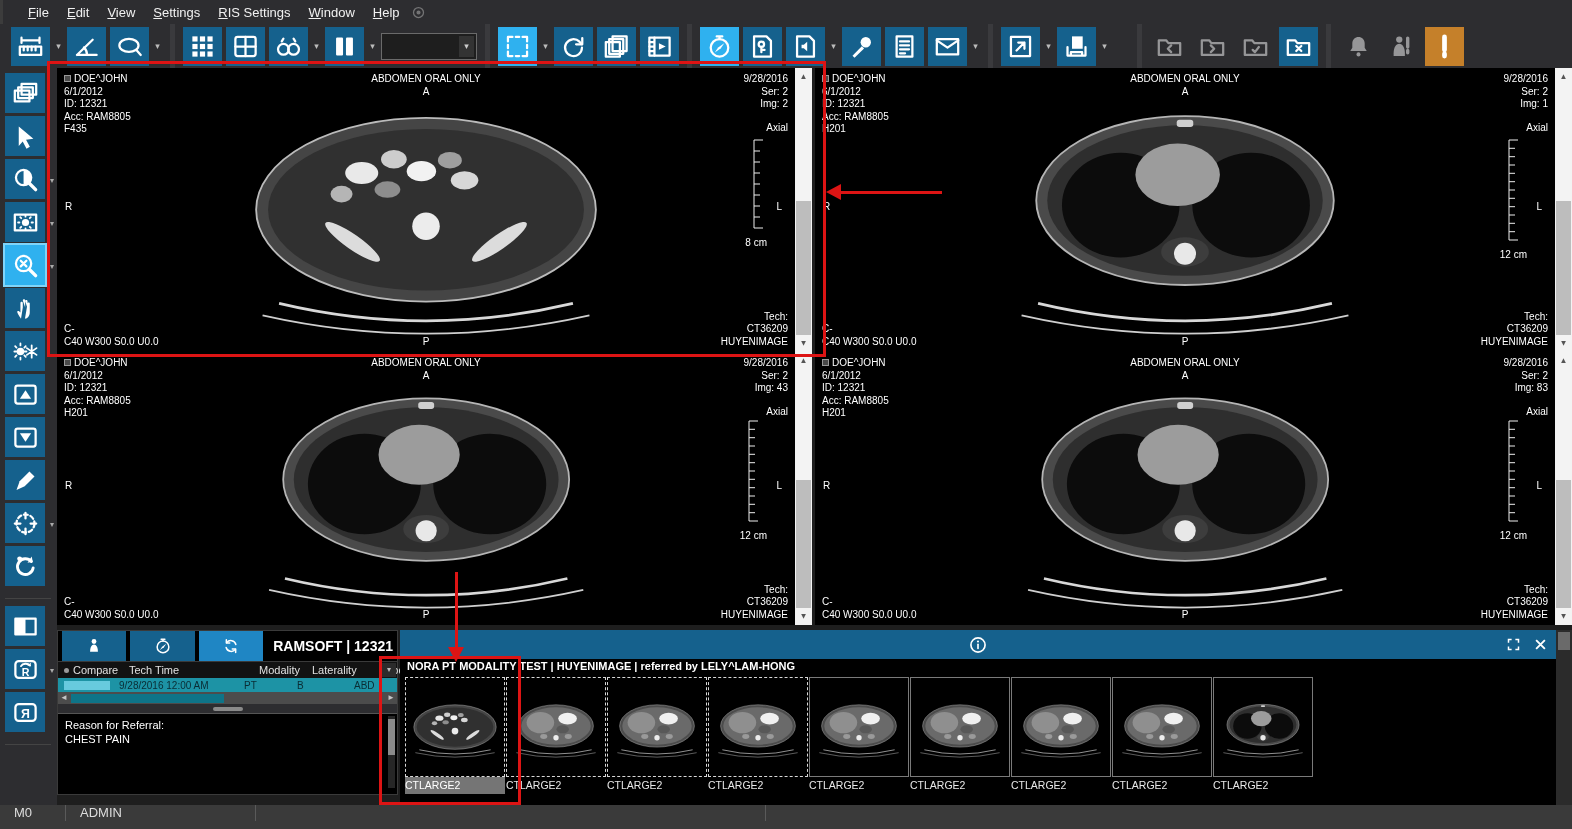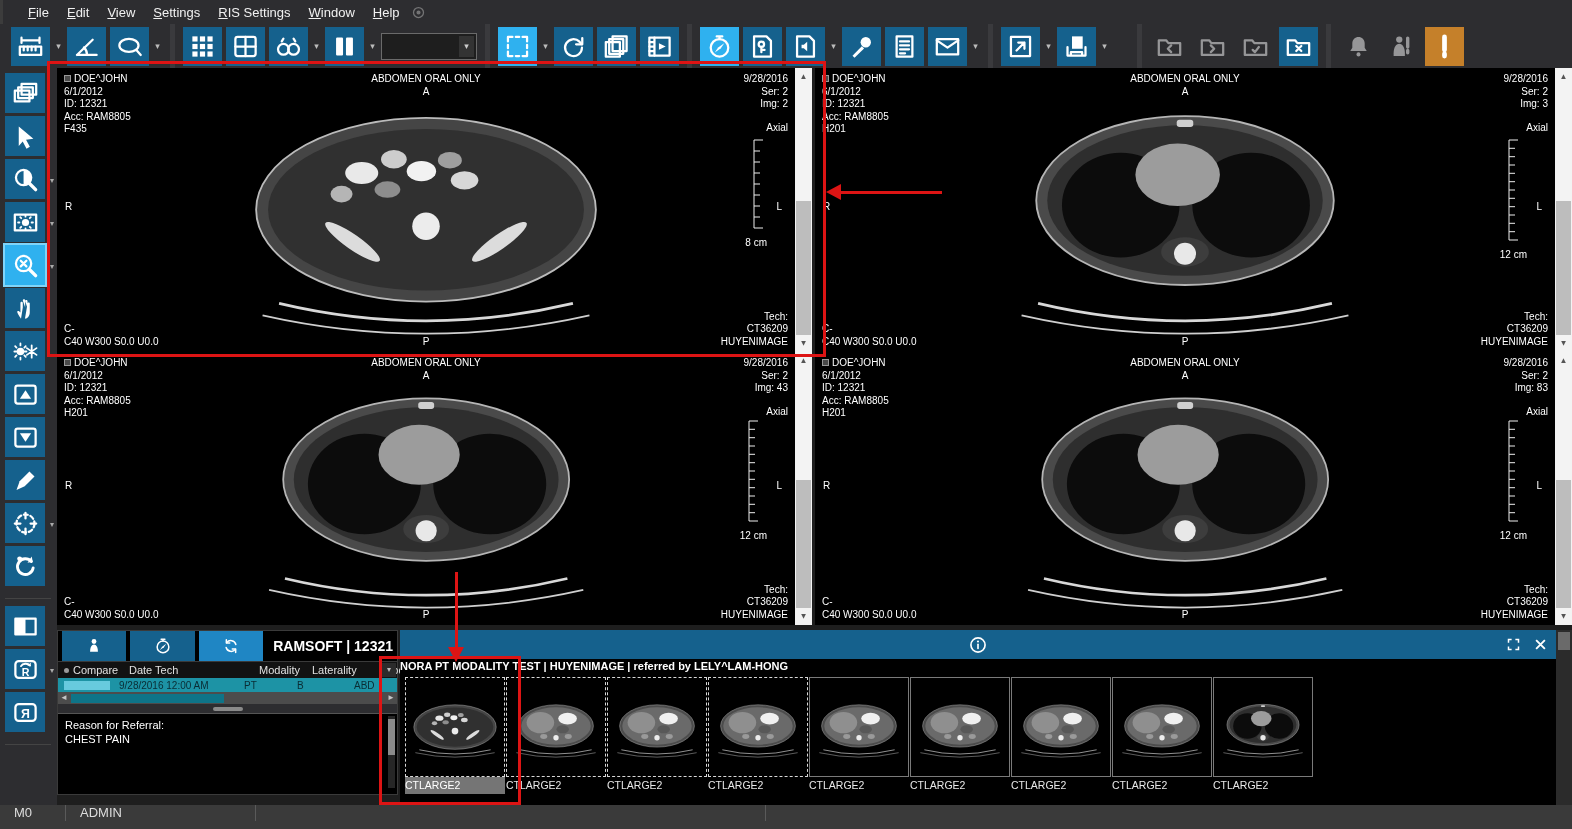--- a/index.html
+++ b/index.html
@@ -85,21 +85,21 @@
   .sp-ref .vbar i{position:absolute;left:0;top:3px;width:7px;height:36px;background:#8a8a8a}
 
   
   .series-panel{position:absolute;left:400px;top:630px;width:1156px;height:175px;background:#000}
   .banner{height:29px;background:#a9d2cf;display:flex;align-items:center;position:relative}
   .binfo{width:31px;height:29px;background:#15618d;display:flex;align-items:center;justify-content:center;flex:none}
   .binfo svg{width:20px;height:20px}
   .btext{color:#14262a;font-size:15px;font-weight:bold;margin-left:11px;white-space:nowrap}
   .bicons{position:absolute;right:8px;top:0;height:29px;display:flex;align-items:center;gap:12px}
   .bicons svg{width:15px;height:15px;cursor:pointer}
-  .shead{height:15px;color:#fff;font-weight:bold;font-size:11px;white-space:nowrap;line-height:15px}
+  .shead{height:15px;color:#fff;font-weight:bold;font-size:11px;padding-left:7px;white-space:nowrap;line-height:15px}
   .thumbs{display:flex;gap:1px;padding:3px 0 0 5px}
   .thumb{width:100px;flex:none;cursor:pointer}
   .timg{height:100px;border:1px dashed #d8d8d8;position:relative;background:#000;display:flex;align-items:center;justify-content:center;overflow:hidden}
   .timg svg{height:92%}
   .thumb.solid .timg{border:1px solid #7a7a7a}
   .tlab{height:17px;color:#e8e8e8;font-size:10.5px;text-align:left;line-height:17px}
   .thumb.selected .tlab{background:#757575;color:#fff}
   .right-sb{position:absolute;left:1556px;top:630px;width:16px;height:175px;background:#2b2b2b}
   .right-sb i{position:absolute;left:2px;top:2px;width:12px;height:18px;background:#6a6a6a}
 
@@ -623,21 +623,21 @@
         <div>Acc: RAM8805</div>
         <div>H201</div>
       </div>
       <div class="ov tc">
         <div>ABDOMEN ORAL ONLY</div>
         <div>A</div>
       </div>
       <div class="ov tr">
         <div>9/28/2016</div>
         <div>Ser: 2</div>
-        <div>Img: 3</div>
+        <div>Img: 1</div>
         <div class="plane">Axial</div>
       </div>
       <div class="ov ol">R</div>
       <div class="ov or">L</div>
       <div class="ov ruler"><svg width="14" height="102">
           <path d="M2 1h9M2 101h9" stroke="#eee" fill="none"></path>
           <path d="M2 1v100" stroke="#eee" fill="none"></path>
           <path d="M2 9.3h6" stroke="#eee" fill="none"></path>
           <path d="M2 17.7h6" stroke="#eee" fill="none"></path>
           <path d="M2 26.0h6" stroke="#eee" fill="none"></path>
@@ -817,21 +817,21 @@
         <svg viewBox="0 0 24 24" fill="none" stroke="#fff" stroke-width="2" stroke-linecap="round" stroke-linejoin="round">
           <path d="M18.5 10a7 7 0 0 0-12.3-2.5M5.5 14a7 7 0 0 0 12.3 2.5"></path>
           <path d="M5.8 3.5v4.5h4.5M18.2 20.5V16h-4.5"></path>
         </svg>
       </span>
     <span class="sp-title">RAMSOFT | 12321</span>
   </div>
   <div class="sp-cols">
     <span class="dot"></span>
     <span class="spc" style="width:56px">Compare</span>
-    <span class="spc" style="width:130px">Date Tech</span>
+    <span class="spc" style="width:130px">Tech Time</span>
     <span class="spc" style="width:53px">Modality</span>
     <span class="spc" style="width:73px">Laterality</span>
     <span class="spc" style="width:40px">Body Par</span>
     <span class="sp-drop">▾</span>
   </div>
   <div class="sp-row">
     <span class="cbar"></span>
     <span style="width:125px;overflow:hidden">9/28/2016 12:00 AM</span>
     <span style="width:53px">PT</span>
     <span style="width:57px">B</span>

